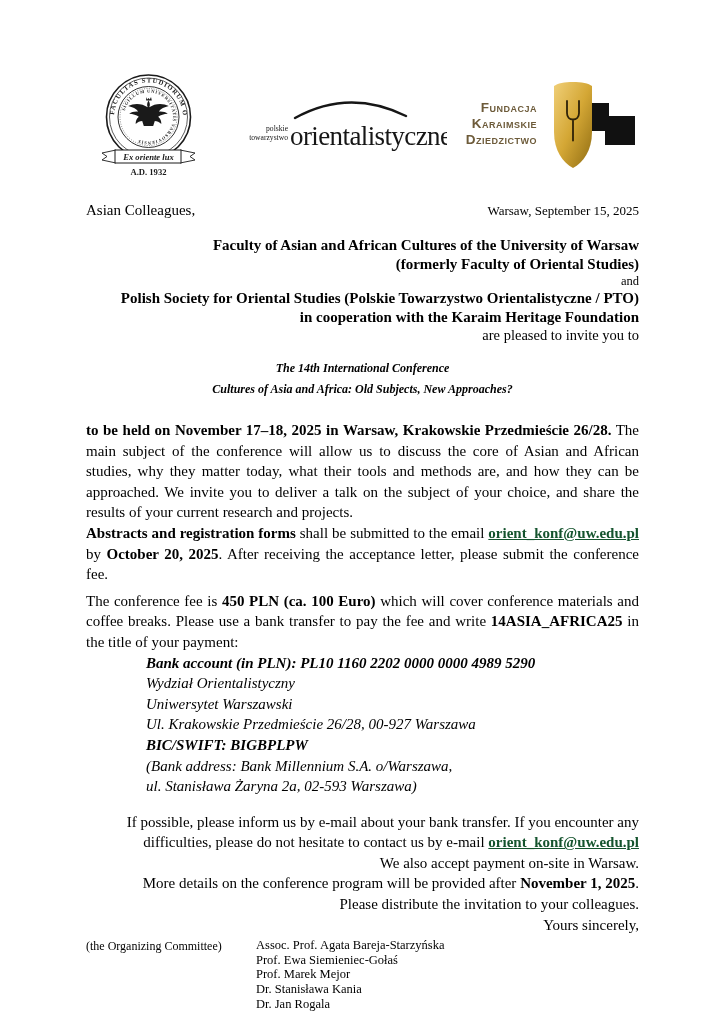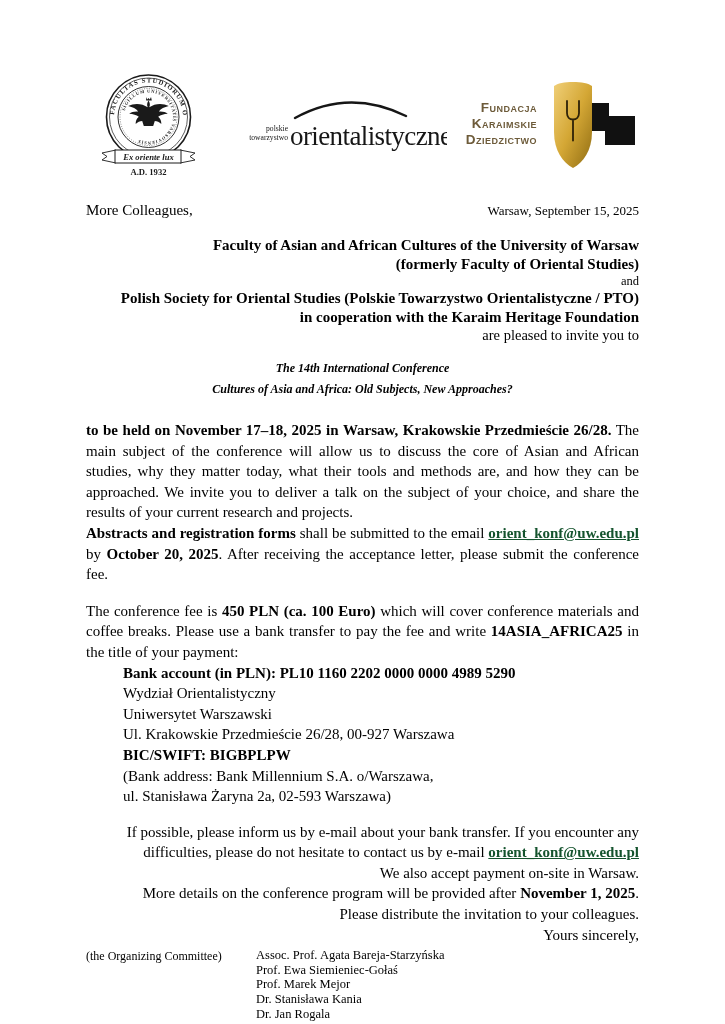--- a/index.html
+++ b/index.html
@@ -38,22 +38,22 @@
   
   .conf-title { text-align:center; margin-top:14px; font-weight:bold; font-style:italic;
                 font-size:12px; line-height:20.5px; }
 
   
   .body-text { font-size:15px; line-height:20.6px; }
   .just { text-align:justify; }
   .b { font-weight:bold; }
   .link { color:#14532d; font-weight:bold; text-decoration:underline; cursor:pointer; }
   .p-held { margin-top:21px; }
-  .p-fee  { margin-top:16px; }
-  .bank   { margin-left:37px; }
+  .p-fee  { margin-top:6px; }
+  .bank   { margin-left:60px;font-style:italic; }
   .p-contact { margin-top:15px;text-align:right; }
 
   
   .sig { display:flex; align-items:flex-start; margin-top:3px; }
   .sig-committee { font-size:12px; width:170px; flex:0 0 170px; line-height:14px; padding-top:1px; }
   .sig-names { list-style:none; font-size:12.5px; line-height:14.6px; }
 </style>
 </head>
 <body>
 
@@ -108,21 +108,21 @@
           </linearGradient>
         </defs>
         <path fill="#111111" d="M44 25 h20 v13 h26 v29 h-30 v-14 h-16 Z"></path>
         <path fill="url(#goldGrad)" d="M9 8 C15 2.5 41 2.5 47 8 L47 54 C47 73 38 84.5 28 90 C18 84.5 9 73 9 54 Z"></path>
         <path fill="none" stroke="#2e2208" stroke-width="1.8" stroke-linecap="round" d="M22 23 v12 M34 23 v12 M22 35 c0 4.2 2.6 6.5 6 6.5 s6 -2.3 6 -6.5 M28 41.5 v21"></path>
       </svg>
     </div>
   </header>
 
   <div class="dateline">
-    <span class="salutation">More Colleagues,</span>
+    <span class="salutation">Asian Colleagues,</span>
     <span class="date">Warsaw, September 15, 2025</span>
   </div>
 
   <div class="org-block">
     <div class="org-bold">Faculty of Asian and African Cultures of the University of Warsaw</div>
     <div class="org-bold">(formerly Faculty of Oriental Studies)</div>
     <div class="org-and">and</div>
     <div class="org-bold">Polish Society for Oriental Studies (Polskie Towarzystwo Orientalistyczne / PTO)</div>
     <div class="org-bold">in cooperation with the Karaim Heritage Foundation</div>
     <div class="org-invite">are pleased to invite you to</div>

